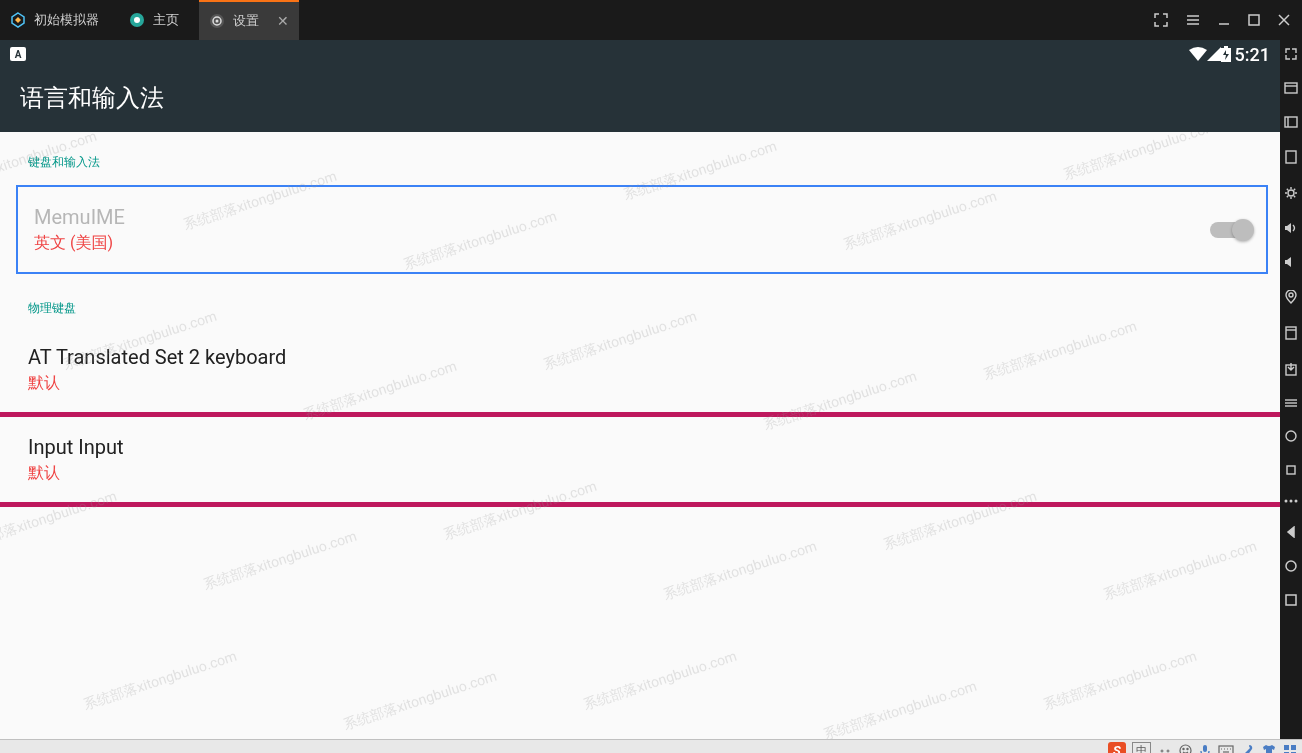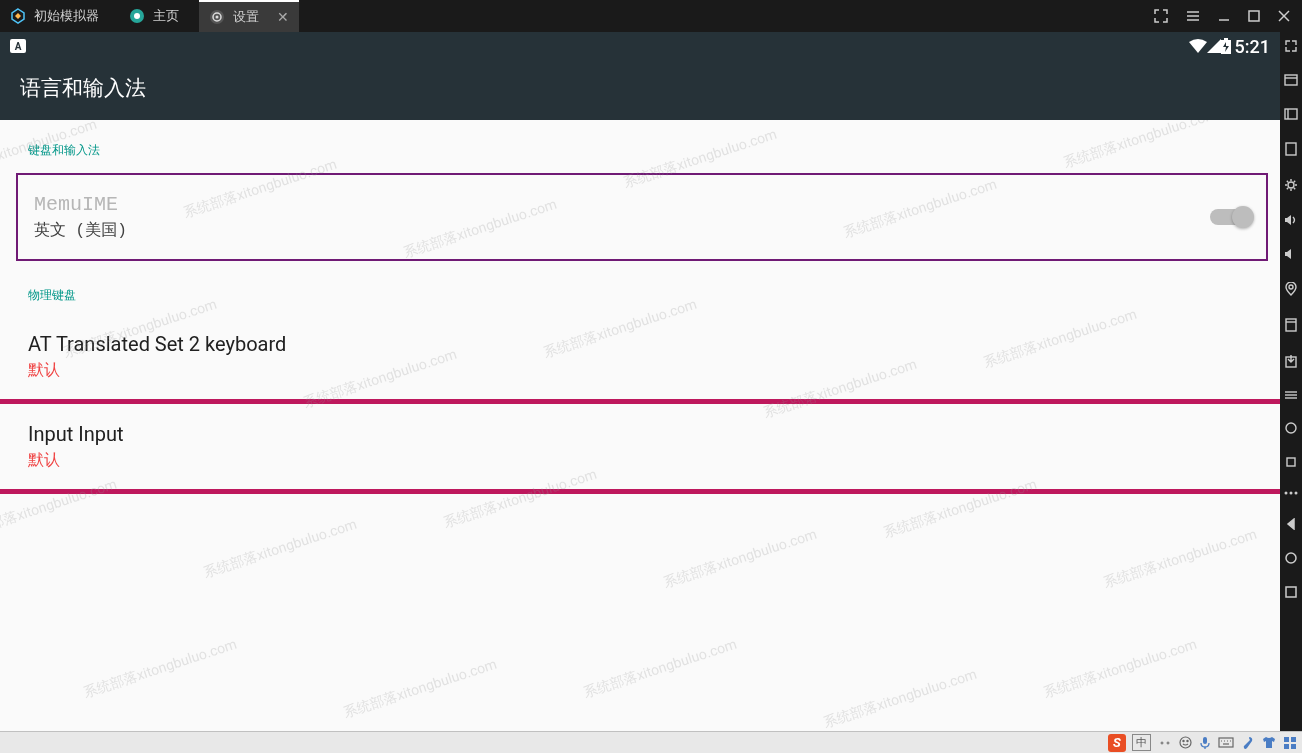--- a/index.html
+++ b/index.html
@@ -5,39 +5,39 @@
     * { margin: 0; padding: 0; box-sizing: border-box; }
     body {
       font-family: -apple-system, BlinkMacSystemFont, "Segoe UI", Roboto, sans-serif;
       background: #f5f5f5;
       overflow: hidden;
       width: 1302px;
       height: 753px;
       position: relative;
     }
     .titlebar {
-      height: 32px;
+      height: 40px;
       background: #1a1a1a;
       display: flex;
       justify-content: space-between;
       align-items: center;
     }
     .tabs { display: flex; height: 100%; }
     .tab {
       display: flex;
       align-items: center;
       padding: 0 20px 0 10px;
       color: #d0d0d0;
       font-size: 13px;
       gap: 8px;
       cursor: pointer;
     }
     .tab.active {
       background: #3a3a3a;
-      border-top: 2px solid #ffffff;
+      border-top: 2px solid #f97316;
       padding-right: 10px;
     }
     .tab-icon {
       width: 16px;
       height: 16px;
       display: flex;
       align-items: center;
       justify-content: center;
     }
     .tab-close { margin-left: 10px; color: #aaa; font-size: 14px; }
@@ -79,21 +79,21 @@
       align-items: center;
       justify-content: center;
       border-radius: 2px;
     }
     .status-right { display: flex; align-items: center; }
     .status-time { font-size: 18px; font-weight: 500; margin-left: 4px; }
     .header {
       background: #263238;
       padding: 14px 20px 18px;
       color: #fff;
-      font-size: 21px;
+      font-size: 24px;
       font-weight: 400;
     }
     .content {
       flex: 1;
       background: #fafafa;
       padding: 0;
       overflow: auto;
       position: relative;
     }
     .section-header {
@@ -104,27 +104,26 @@
     }
     .list-item {
       padding: 18px 28px;
       border-bottom: 5px solid #be185d;
       display: flex;
       justify-content: space-between;
       align-items: center;
       cursor: pointer;
     }
     .list-item.highlighted {
-      border: 2px solid #701a75;
+      border: 2px solid #3b82f6;
       margin: 4px 12px 4px 16px;
       padding: 18px 16px;
-      font-family: Liberation Mono, monospace;
     }
     .list-item.highlighted .item-title { color: #b6b6b6; }
-    .list-item.highlighted .item-subtitle { color: #404040; }
+    .list-item.highlighted .item-subtitle { color: #ef4444; }
     .item-text { display: flex; flex-direction: column; gap: 4px; }
     .item-title { font-size: 20px; color: #212121; }
     .item-subtitle { font-size: 16px; color: #ef4444; }
     .toggle {
       width: 40px;
       height: 16px;
       background: #bdbdbd;
       border-radius: 8px;
       position: relative;
       cursor: pointer;

